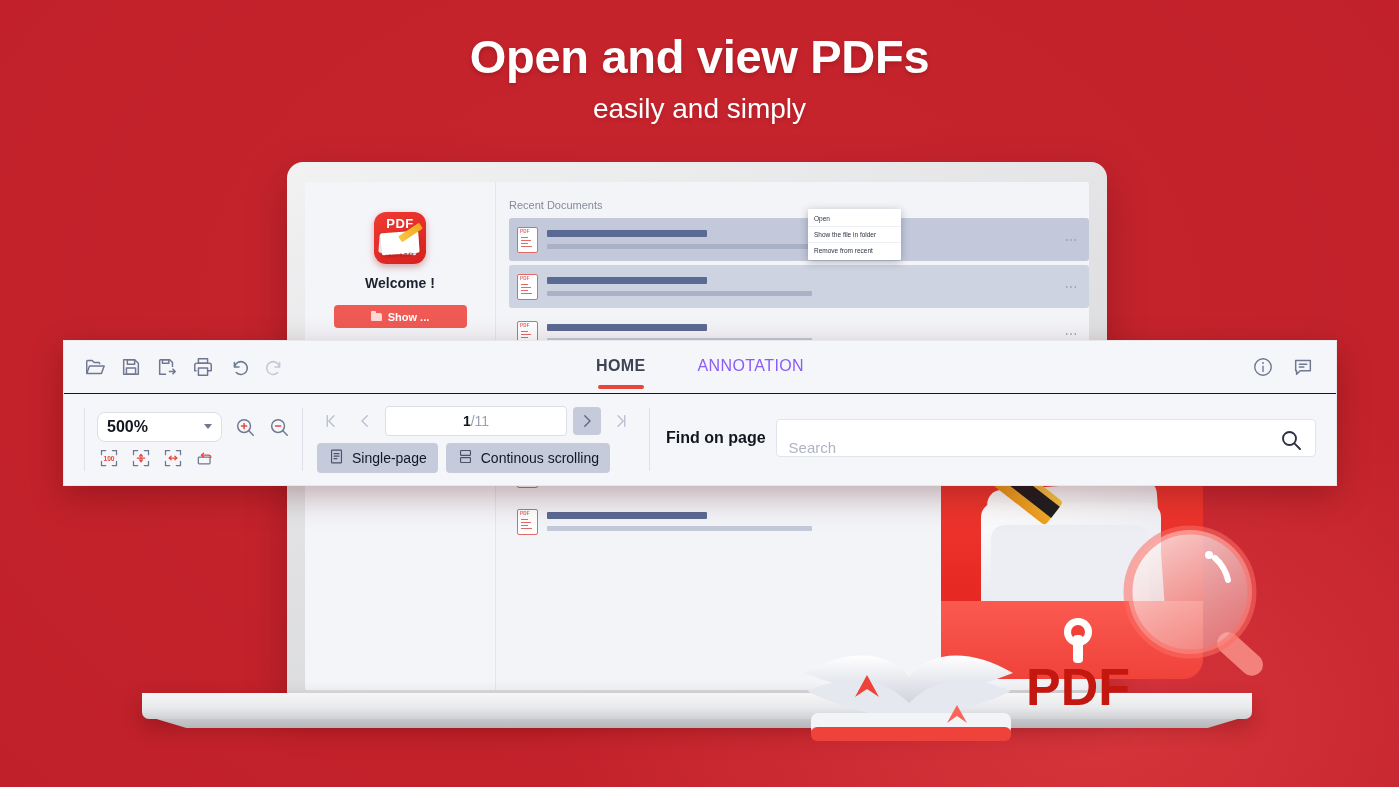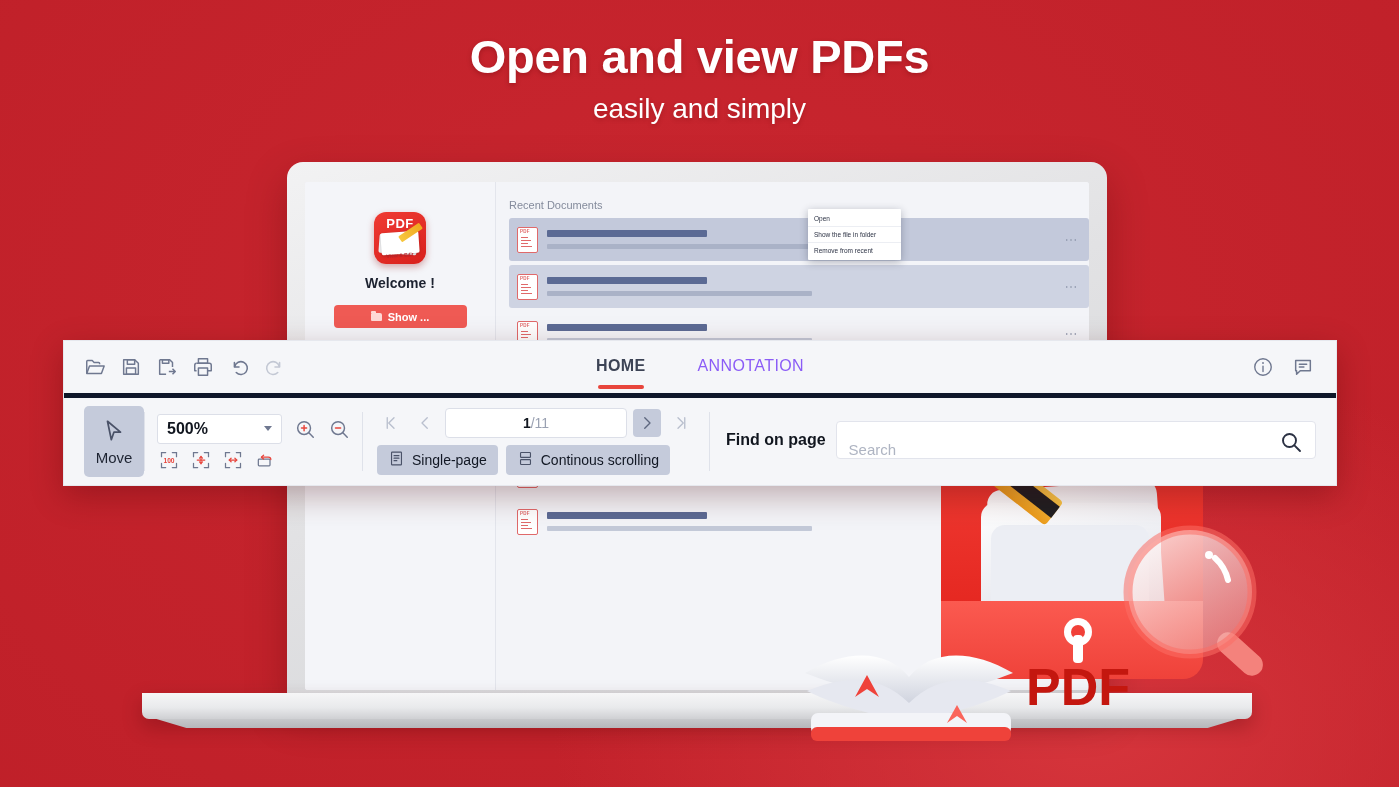--- a/index.html
+++ b/index.html
@@ -152,21 +152,21 @@
   
   .toolbar{
     position:absolute;left:63px;top:340px;width:1272px;height:144px;
     background:#f5f6f9;
     box-shadow:0 10px 30px rgba(70,0,6,.30);
     display:flex;flex-direction:column;z-index:20;
     border:1px solid #e6e8ee;
   }
   .tb-top{
     height:52px;display:flex;align-items:center;position:relative;
-    border-bottom:5px solid #0f172a;background:#f5f6f9;
+    border-bottom:1px solid #0f172a;background:#f5f6f9;
   }
   .tb-file-icons{display:flex;align-items:center;gap:14px;padding-left:20px;}
   .ic{width:22px;height:22px;color:#6f7890;flex:0 0 auto;cursor:pointer;}
   .ic svg{display:block;width:22px;height:22px;}
   .ic.dim{color:#c3c8d4;}
   .tb-tabs{
     position:absolute;left:0;right:0;top:0;bottom:0;
     display:flex;align-items:center;justify-content:center;gap:52px;
     pointer-events:none;
   }
@@ -191,21 +191,21 @@
     gap:1px;cursor:pointer;flex:0 0 60px;
   }
   .move-btn .cursor-ic{color:#4a5268;}
   .move-btn .lbl{font-size:15px;color:#1d2331;}
 
   .sep{width:1px;background:#dfe2ea;margin:14px 0;flex:0 0 1px;}
 
   .zoom-group{padding:0 12px;display:flex;flex-direction:column;justify-content:center;gap:6px;}
   .zoom-row1{display:flex;align-items:center;gap:12px;}
   .zoom-select{
-    width:105px;height:28px;background:#fff;border:1px solid #dcdfe8;border-radius:3px;
+    width:105px;height:28px;background:#fff;border:1px solid #dcdfe8;border-radius:8px;
     display:flex;align-items:center;justify-content:space-between;
     padding:0 9px;font-size:16px;font-weight:bold;color:#11161f;cursor:pointer;
   }
   .caret{width:0;height:0;border-left:4px solid transparent;border-right:4px solid transparent;border-top:5px solid #6f7890;}
   .zoom-row2{display:flex;align-items:center;gap:12px;padding-left:2px;}
   .fit-ic{width:20px;height:20px;cursor:pointer;}
 
   .nav-group{padding:0 14px;display:flex;flex-direction:column;justify-content:center;gap:7px;}
   .nav-row{display:flex;align-items:center;gap:6px;}
   .nav-btn{
@@ -457,28 +457,20 @@
               <path d="M4 5h16v11H9l-4 4v-4H4z"></path>
               <path d="M8 9h8M8 12h5" stroke-linecap="round"></path>
             </svg>
         </span>
       </div>
 
     </div>
 
     <div class="tb-bottom">
 
-      <div class="move-btn">
-        <span class="cursor-ic">
-          <svg width="26" height="26" viewBox="0 0 24 24" fill="none" stroke="currentColor" stroke-width="1.6" stroke-linejoin="round">
-              <path d="M6 3l12 10h-6l-2.5 7z"></path>
-            </svg>
-        </span>
-        <span class="lbl">Move</span>
-      </div>
 
       <div class="sep"></div>
 
       <div class="zoom-group">
         <div class="zoom-row1">
           <div class="zoom-select">
             <span>500%</span>
             <span class="caret"></span>
           </div>
           <span class="ic">

